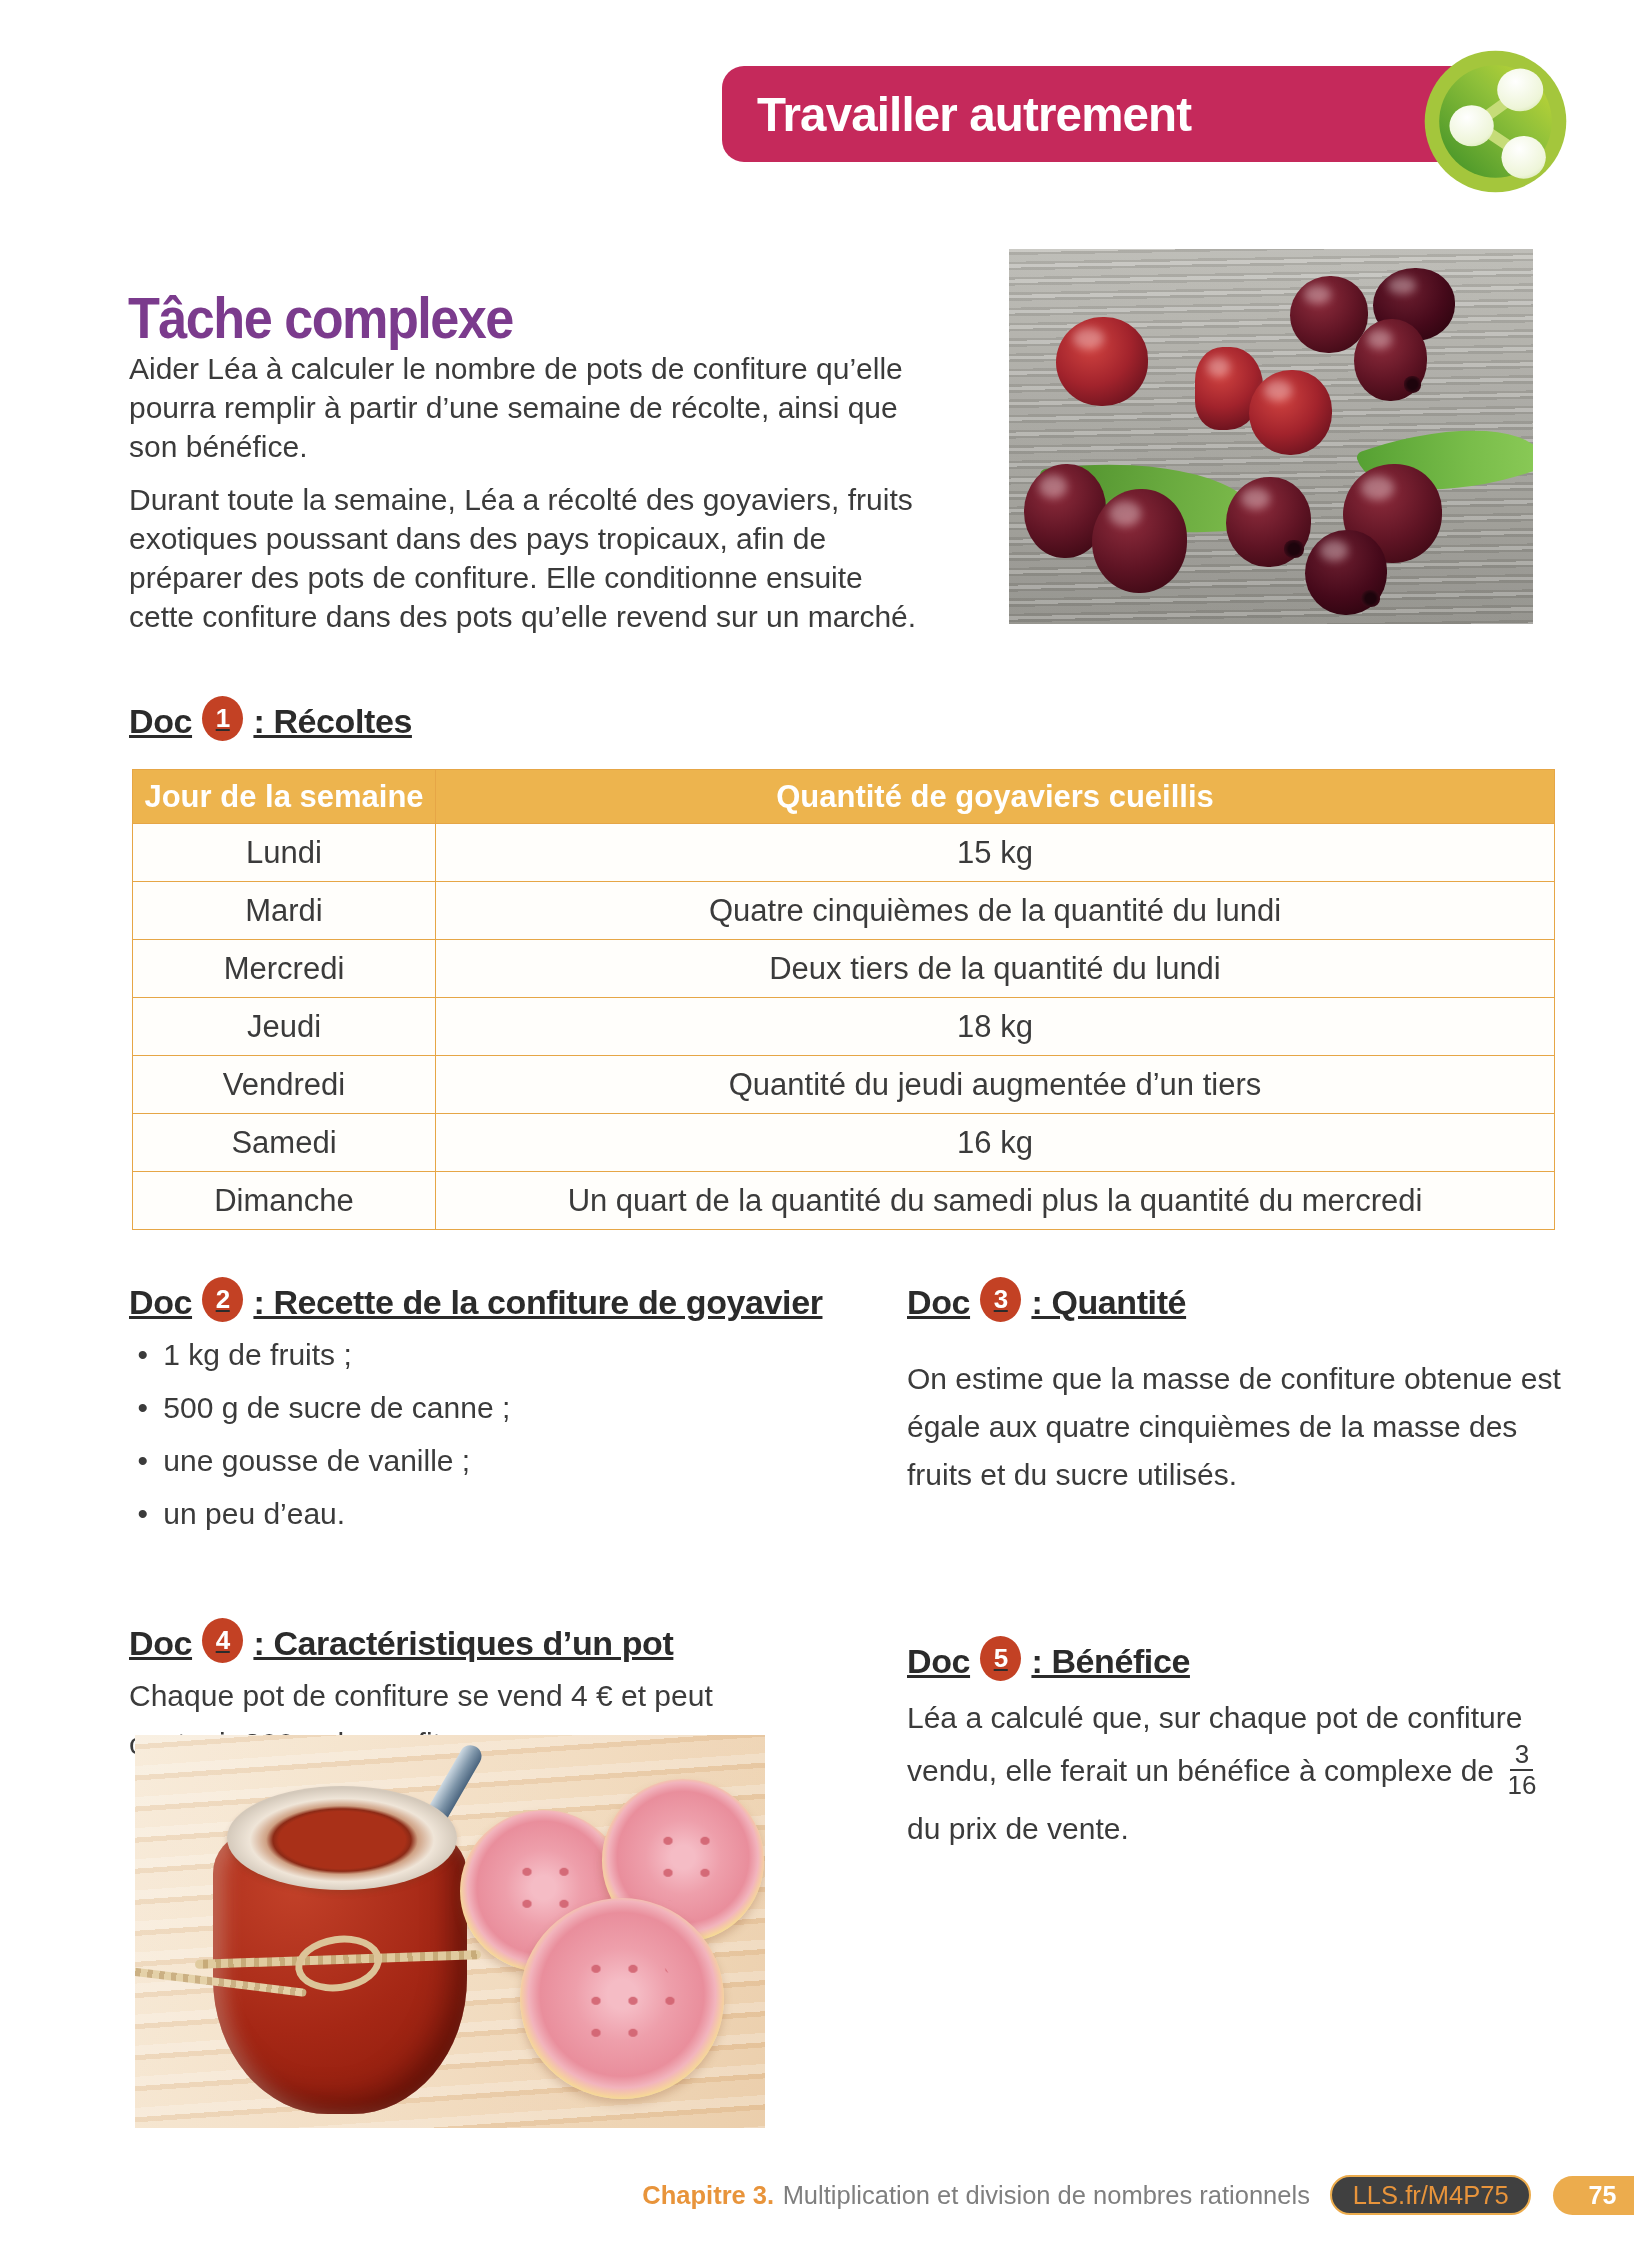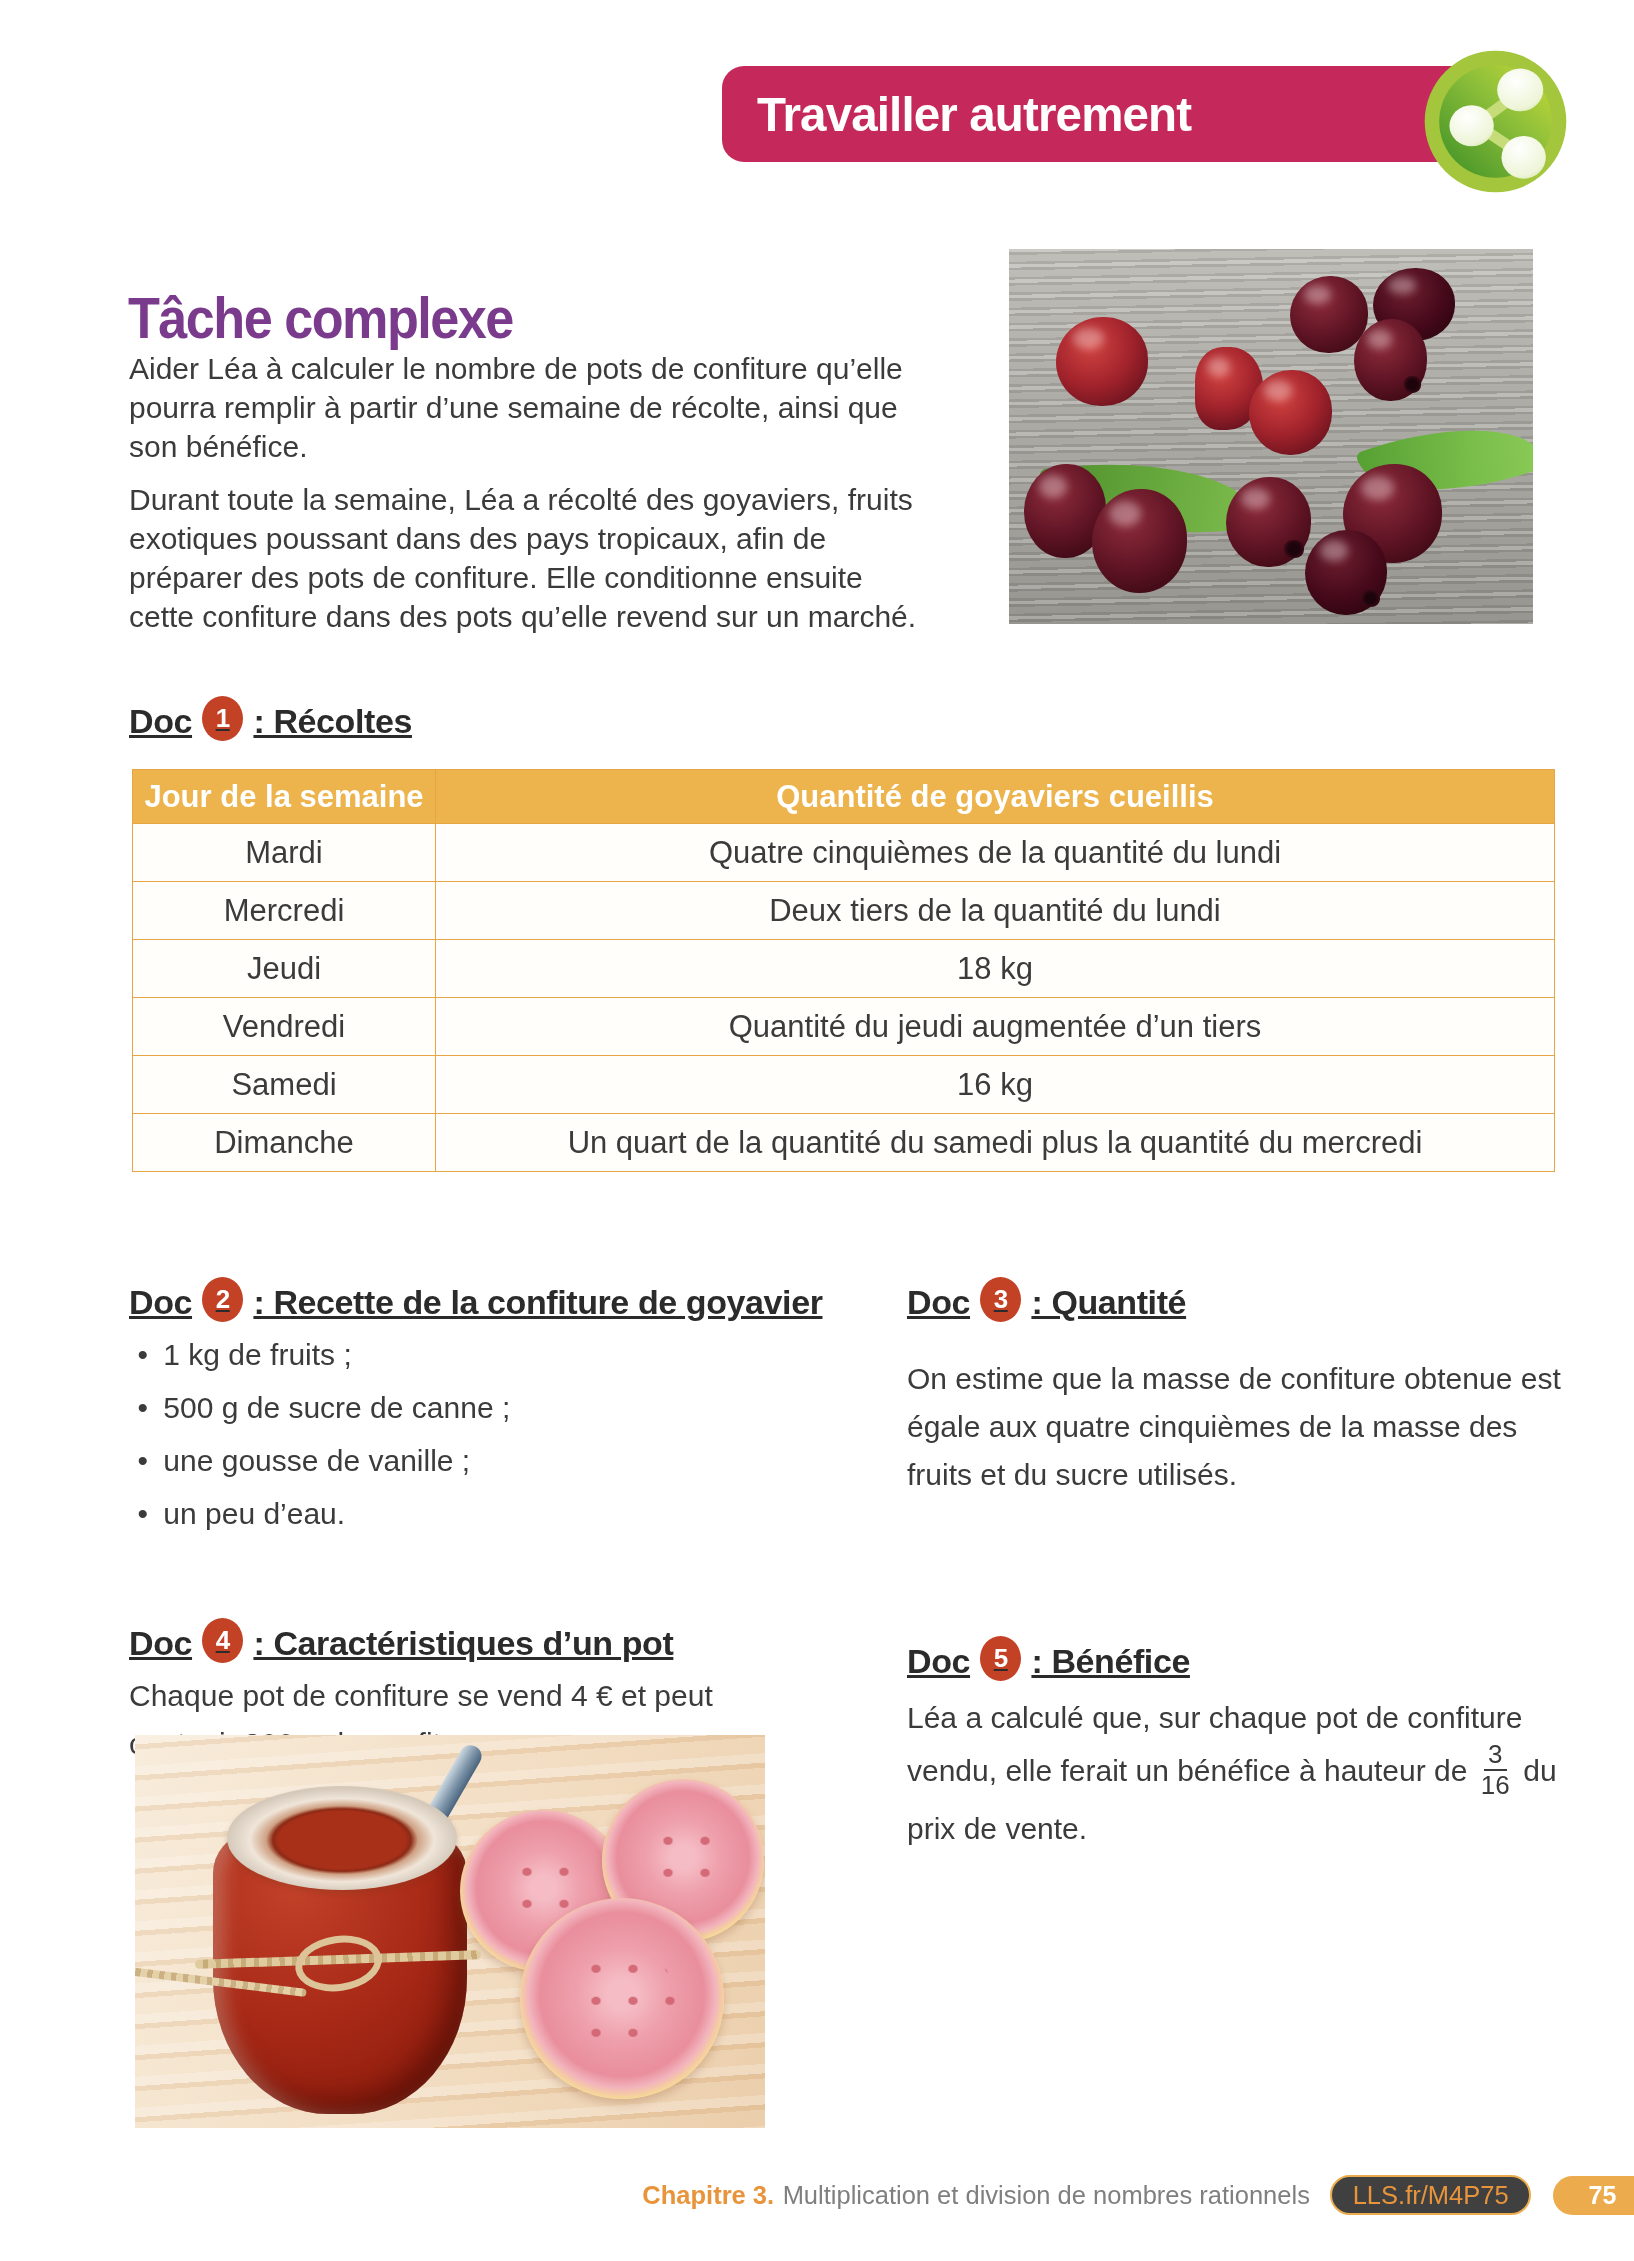--- a/index.html
+++ b/index.html
@@ -205,20 +205,24 @@
 
   <table class="harvest-table">
     <thead>
       <tr>
         <th class="col-day">Jour de la semaine</th>
         <th>Quantité de goyaviers cueillis</th>
       </tr>
     </thead>
     <tbody>
       <tr>
+          <td>Lundi</td>
+          <td>15 kg</td>
+        </tr>
+      <tr>
           <td>Mardi</td>
           <td>Quatre cinquièmes de la quantité du lundi</td>
         </tr>
       <tr>
           <td>Mercredi</td>
           <td>Deux tiers de la quantité du lundi</td>
         </tr>
       <tr>
           <td>Jeudi</td>
           <td>18 kg</td>
@@ -292,21 +296,21 @@
     <div class="twine-bow"></div>
   </div>
 
   <div class="doc-heading" style="left:907px;top:1636px;">
     <span>Doc</span>
     <span class="doc-num">5</span>
     <span>: Bénéfice</span>
   </div>
   <div class="doc-body" style="left:907px;top:1691px;width:664px;line-height:53px;">
     <p>
-      <span>Léa a calculé que, sur chaque pot de confiture vendu, elle ferait un bénéfice à hauteur de</span>
+      <span>Léa a calculé que, sur chaque pot de confiture vendu, elle ferait un bénéfice à complexe de</span>
       <span class="frac">
         <span class="num">3</span>
         <span class="den">16</span>
       </span>
       <span>du prix de vente.</span>
     </p>
   </div>
 
   <div class="footer">
     <span class="chapter-label">Chapitre 3.</span>

